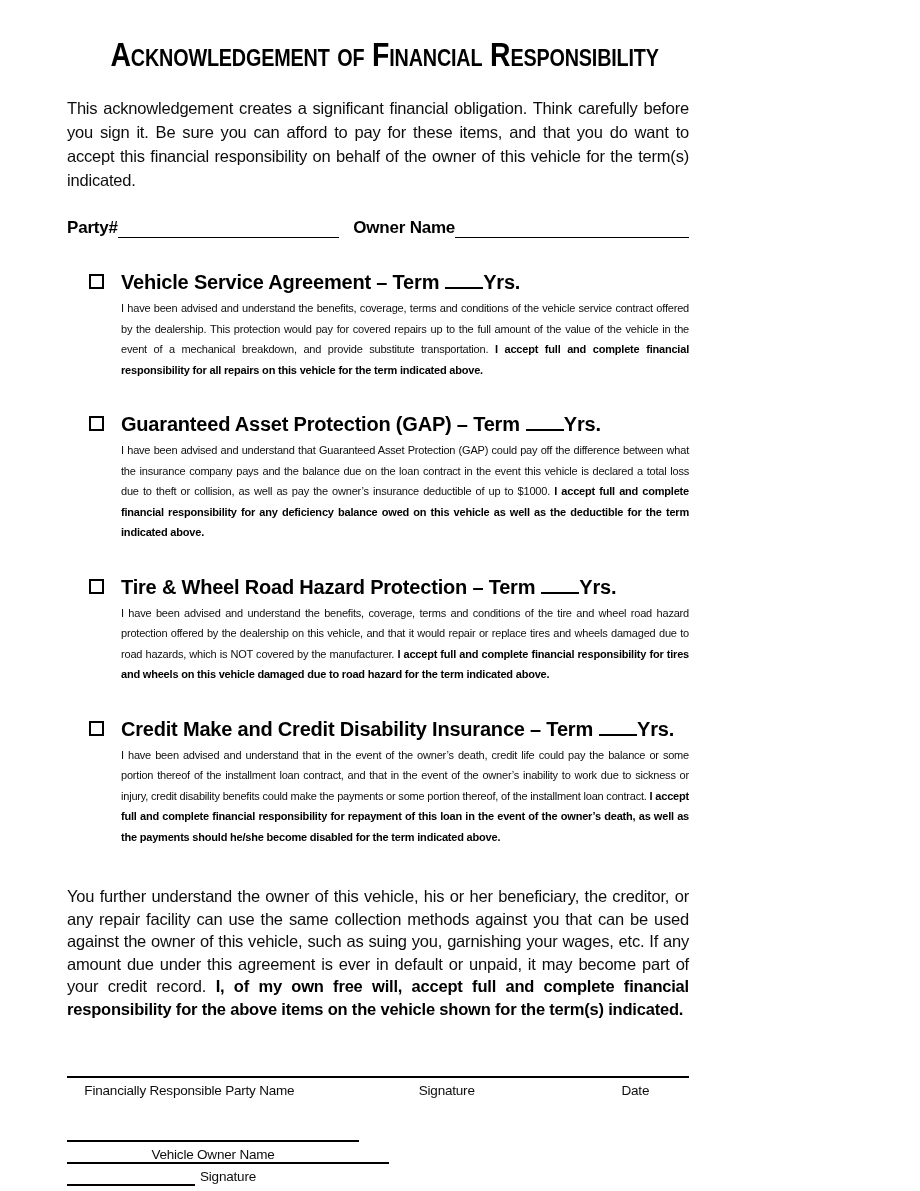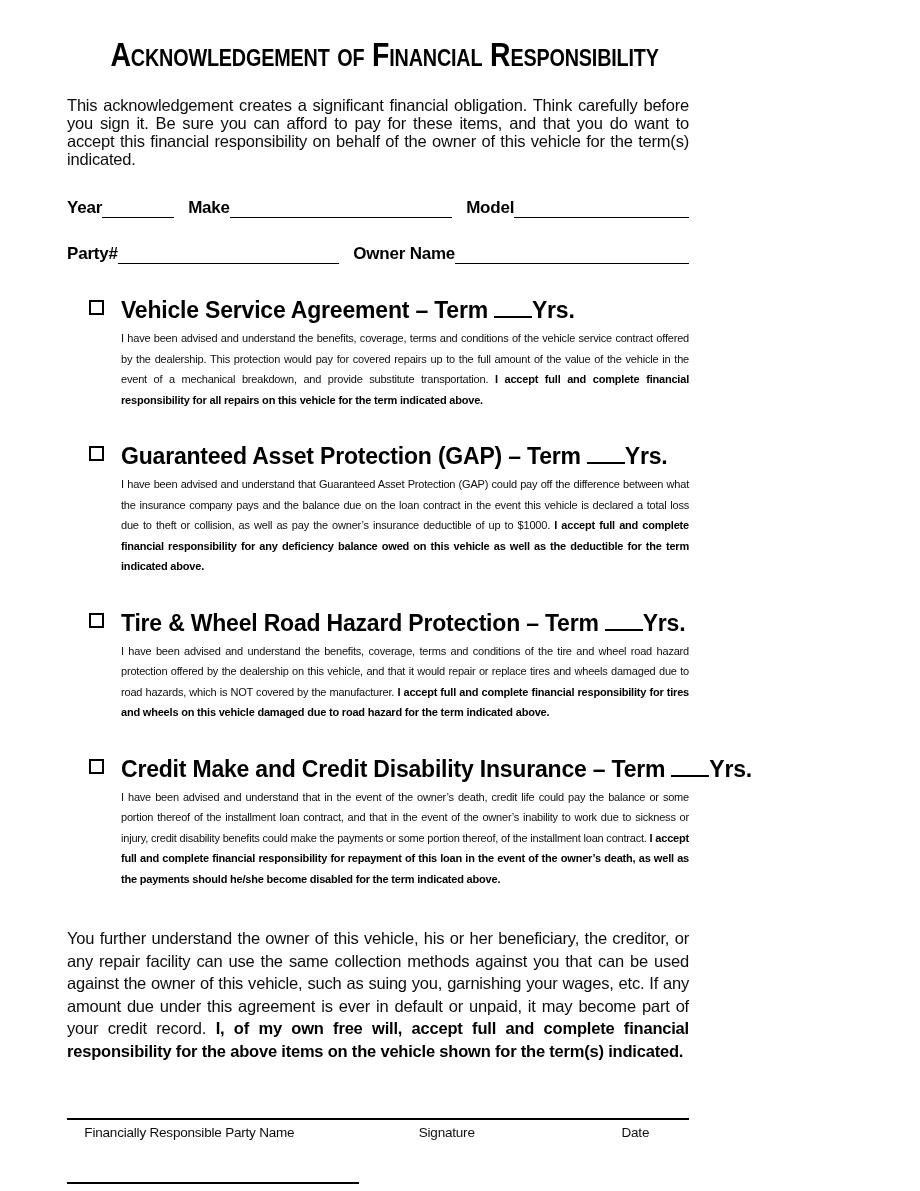--- a/index.html
+++ b/index.html
@@ -23,21 +23,21 @@
     font-size: 33px;
     color: #000;
     transform: scaleX(0.86);
     transform-origin: 50% 50%;
     white-space: nowrap;
     margin-bottom: 22px;
   }
   
   .intro, .closing {
     font-size: 16.5px;
-    line-height: 18px;
+    line-height: 24px;
     text-align: justify;
     color: #0d0d0d;
   }
   .closing { margin-top: 38px; line-height: 22.5px; }
   b, .bold { font-weight: 700; color: #000; }
   
   .field-row {
     display: flex;
     align-items: flex-end;
     font-weight: 700;
@@ -58,21 +58,21 @@
   .checkbox {
     position: absolute;
     left: 22px; top: 3px;
     width: 15px; height: 15px;
     border: 2px solid #000;
     background: #fff;
     cursor: pointer;
   }
   .section-heading {
     font-weight: 700;
-    font-size: 23px;
+    font-size: 20px;
     color: #000;
     white-space: nowrap;
   }
   .term-blank {
     display: inline-block;
     width: 38px;
     height: 0.75em;
     border-bottom: 2px solid #000;
     margin-left: 6px;
   }
@@ -109,30 +109,20 @@
 </style>
 </head>
 <body>
 
 <div class="page">
 
   <div class="title">Acknowledgement of Financial Responsibility</div>
 
   <p class="intro">This acknowledgement creates a significant financial obligation.  Think carefully before you sign it.  Be sure you can afford to pay for these items, and that you do want to accept this financial responsibility on behalf of the owner of this vehicle for the term(s) indicated.</p>
 
-  <div class="field-row">
-    <span class="lbl">Year</span>
-    <span class="blank" style="width:72px;"></span>
-    <span class="gap"></span>
-    <span class="lbl">Make</span>
-    <span class="blank" style="flex:318 1 0;"></span>
-    <span class="gap"></span>
-    <span class="lbl">Model</span>
-    <span class="blank" style="flex:250 1 0;"></span>
-  </div>
 
   <div class="field-row" style="margin-top:26px;">
     <span class="lbl">Party#</span>
     <span class="blank" style="flex:303 1 0;"></span>
     <span class="gap"></span>
     <span class="lbl">Owner Name</span>
     <span class="blank" style="flex:320 1 0;"></span>
   </div>
 
   <div class="sections">

